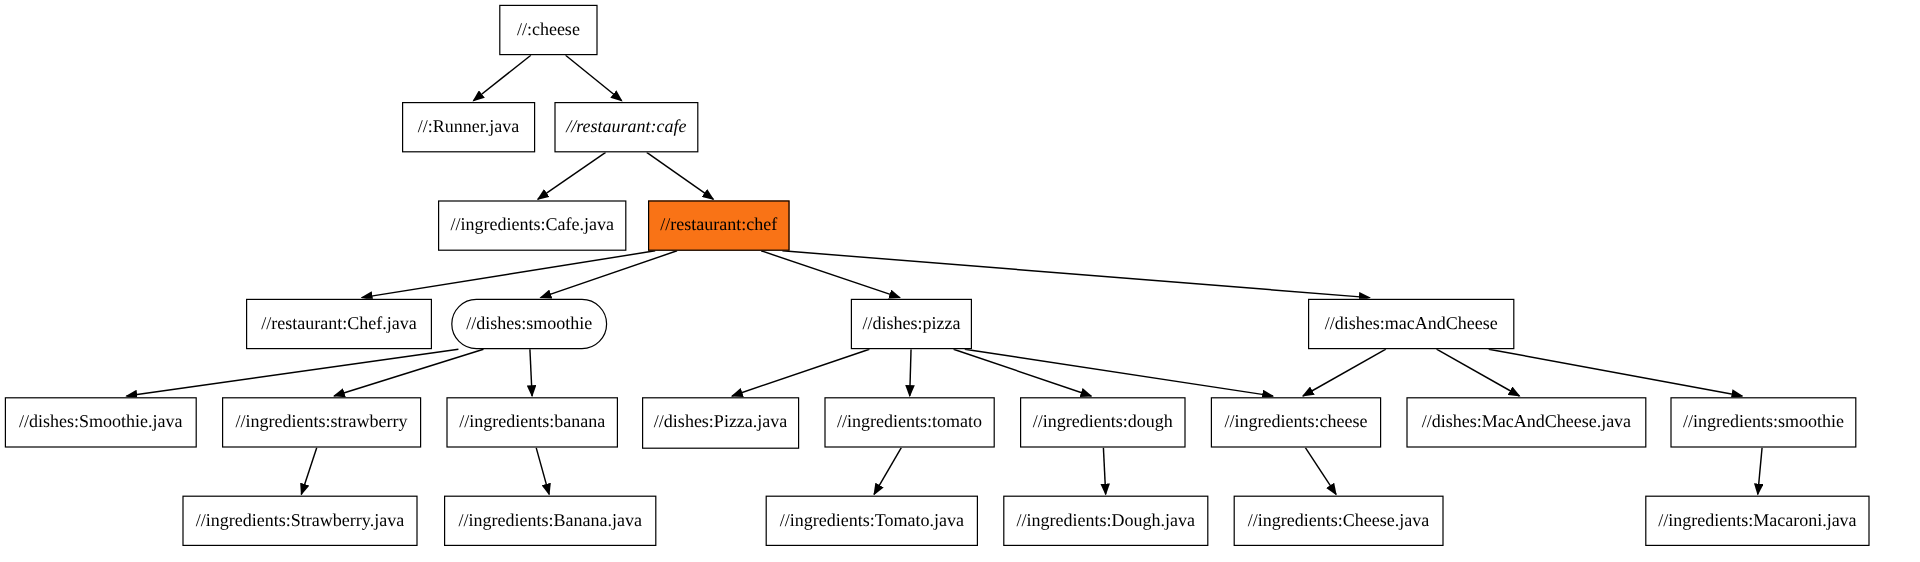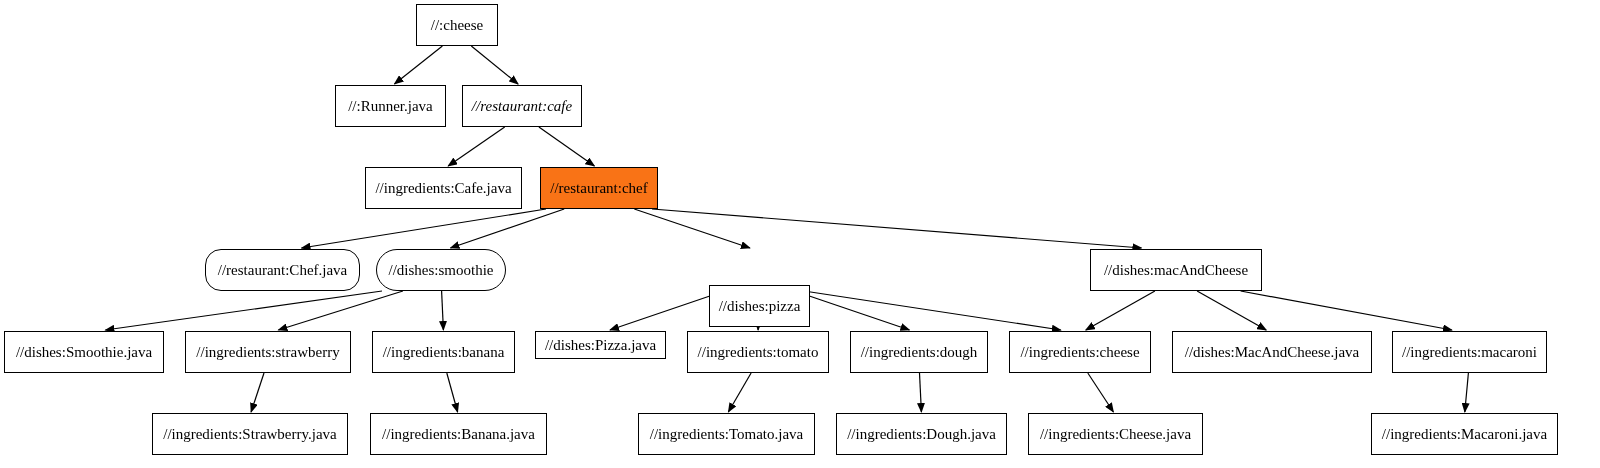--- a/index.html
+++ b/index.html
@@ -87,58 +87,58 @@
       </div>
       <div class="node" style="left: 462px; top: 85px; width: 120px; height: 42px; border-color: rgb(0, 0, 0); background: rgb(255, 255, 255);">
         <span class="node-label" style="font-size: 15px; font-style: italic;">//restaurant:cafe</span>
       </div>
       <div class="node" style="left: 365px; top: 167px; width: 157px; height: 42px; border-color: rgb(0, 0, 0); background: rgb(255, 255, 255);">
         <span class="node-label" style="font-size: 15px;">//ingredients:Cafe.java</span>
       </div>
       <div class="node" style="left: 540px; top: 167px; width: 118px; height: 42px; border-color: rgb(0, 0, 0); background: #f97316;">
         <span class="node-label" style="font-size: 15px;">//restaurant:chef</span>
       </div>
-      <div class="node" style="left: 205px; top: 249px; width: 155px; height: 42px; border-color: rgb(0, 0, 0); background: rgb(255, 255, 255); border-radius: 16px;">
+      <div class="node" style="left: 205px; top: 249px; width: 155px; height: 42px; border-color: rgb(0, 0, 0); background: rgb(255, 255, 255);">
         <span class="node-label" style="font-size: 15px;">//restaurant:Chef.java</span>
       </div>
       <div class="node" style="left: 376px; top: 249px; width: 130px; height: 42px; border-color: rgb(0, 0, 0); background: rgb(255, 255, 255); border-radius: 21px;">
         <span class="node-label" style="font-size: 15px;">//dishes:smoothie</span>
       </div>
-      <div class="node" style="left: 709px; top: 249px; width: 101px; height: 42px; border-color: rgb(0, 0, 0); background: rgb(255, 255, 255); margin-top: 36px;">
+      <div class="node" style="left: 709px; top: 249px; width: 101px; height: 42px; border-color: rgb(0, 0, 0); background: rgb(255, 255, 255);">
         <span class="node-label" style="font-size: 15px;">//dishes:pizza</span>
       </div>
       <div class="node" style="left: 1090px; top: 249px; width: 172px; height: 42px; border-color: rgb(0, 0, 0); background: rgb(255, 255, 255);">
         <span class="node-label" style="font-size: 15px;">//dishes:macAndCheese</span>
       </div>
       <div class="node" style="left: 4px; top: 331px; width: 160px; height: 42px; border-color: rgb(0, 0, 0); background: rgb(255, 255, 255);">
         <span class="node-label" style="font-size: 15px;">//dishes:Smoothie.java</span>
       </div>
       <div class="node" style="left: 185px; top: 331px; width: 166px; height: 42px; border-color: rgb(0, 0, 0); background: rgb(255, 255, 255);">
         <span class="node-label" style="font-size: 15px;">//ingredients:strawberry</span>
       </div>
       <div class="node" style="left: 372px; top: 331px; width: 143px; height: 42px; border-color: rgb(0, 0, 0); background: rgb(255, 255, 255); text-align: right;">
         <span class="node-label" style="font-size: 15px;">//ingredients:banana</span>
       </div>
-      <div class="node" style="left: 535px; top: 331px; width: 131px; height: 28px; border-color: rgb(0, 0, 0); background: rgb(255, 255, 255);">
+      <div class="node" style="left: 535px; top: 331px; width: 131px; height: 43px; border-color: rgb(0, 0, 0); background: rgb(255, 255, 255);">
         <span class="node-label" style="font-size: 15px;">//dishes:Pizza.java</span>
       </div>
       <div class="node" style="left: 687px; top: 331px; width: 142px; height: 42px; border-color: rgb(0, 0, 0); background: rgb(255, 255, 255);">
         <span class="node-label" style="font-size: 15px;">//ingredients:tomato</span>
       </div>
       <div class="node" style="left: 850px; top: 331px; width: 138px; height: 42px; border-color: rgb(0, 0, 0); background: rgb(255, 255, 255);">
         <span class="node-label" style="font-size: 15px;">//ingredients:dough</span>
       </div>
       <div class="node" style="left: 1009px; top: 331px; width: 142px; height: 42px; border-color: rgb(0, 0, 0); background: rgb(255, 255, 255);">
         <span class="node-label" style="font-size: 15px;">//ingredients:cheese</span>
       </div>
       <div class="node" style="left: 1172px; top: 331px; width: 200px; height: 42px; border-color: rgb(0, 0, 0); background: rgb(255, 255, 255);">
         <span class="node-label" style="font-size: 15px;">//dishes:MacAndCheese.java</span>
       </div>
       <div class="node" style="left: 1392px; top: 331px; width: 155px; height: 42px; border-color: rgb(0, 0, 0); background: rgb(255, 255, 255);">
-        <span class="node-label" style="font-size: 15px;">//ingredients:macaroni</span>
+        <span class="node-label" style="font-size: 15px;">//ingredients:smoothie</span>
       </div>
       <div class="node" style="left: 152px; top: 413px; width: 196px; height: 42px; border-color: rgb(0, 0, 0); background: rgb(255, 255, 255);">
         <span class="node-label" style="font-size: 15px;">//ingredients:Strawberry.java</span>
       </div>
       <div class="node" style="left: 370px; top: 413px; width: 177px; height: 42px; border-color: rgb(0, 0, 0); background: rgb(255, 255, 255);">
         <span class="node-label" style="font-size: 15px;">//ingredients:Banana.java</span>
       </div>
       <div class="node" style="left: 638px; top: 413px; width: 177px; height: 42px; border-color: rgb(0, 0, 0); background: rgb(255, 255, 255);">
         <span class="node-label" style="font-size: 15px;">//ingredients:Tomato.java</span>
       </div>

